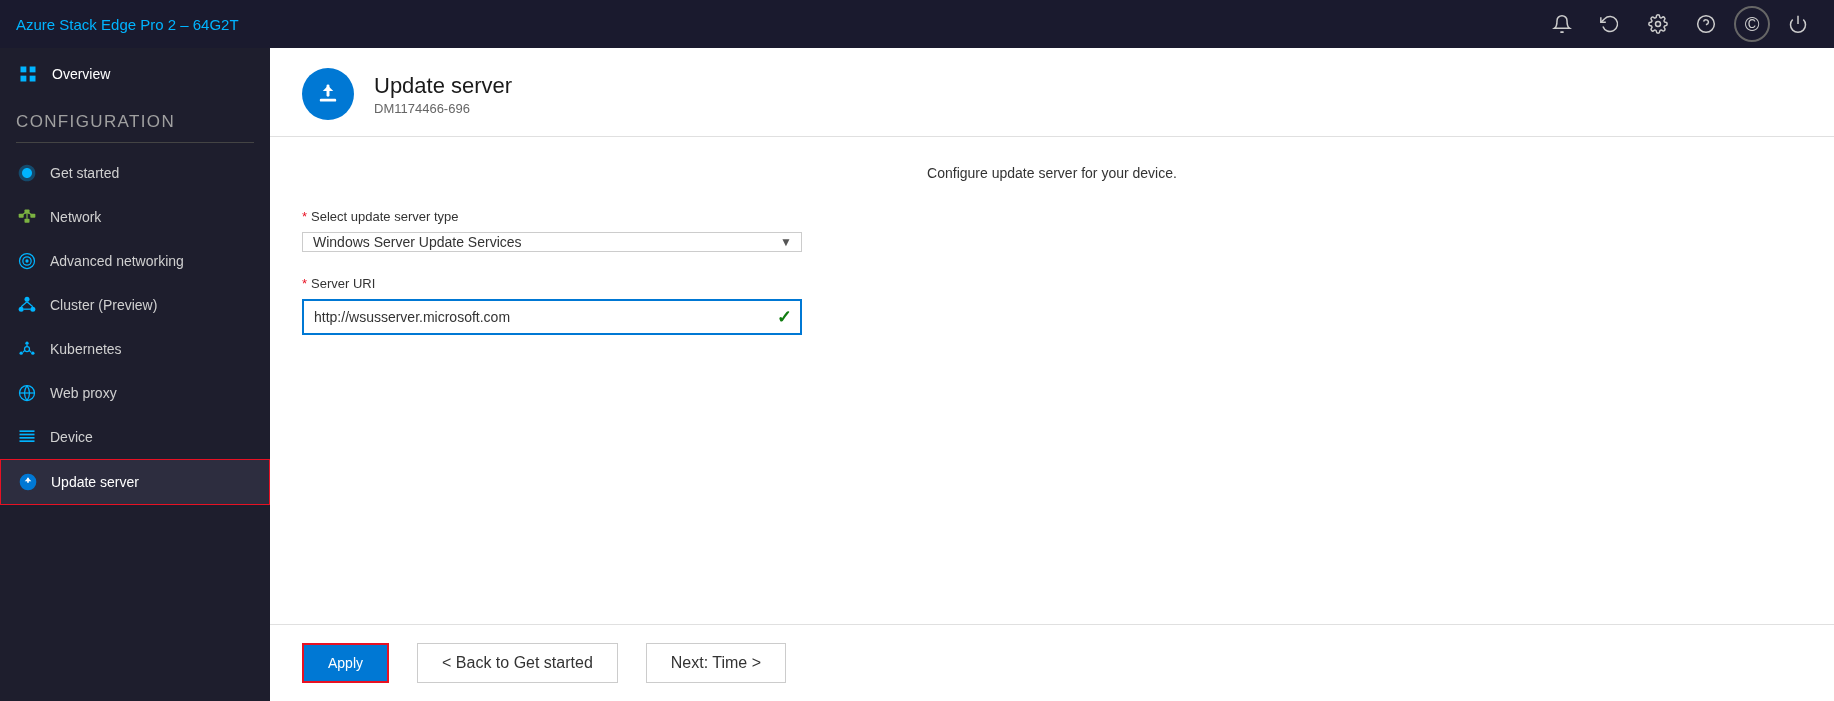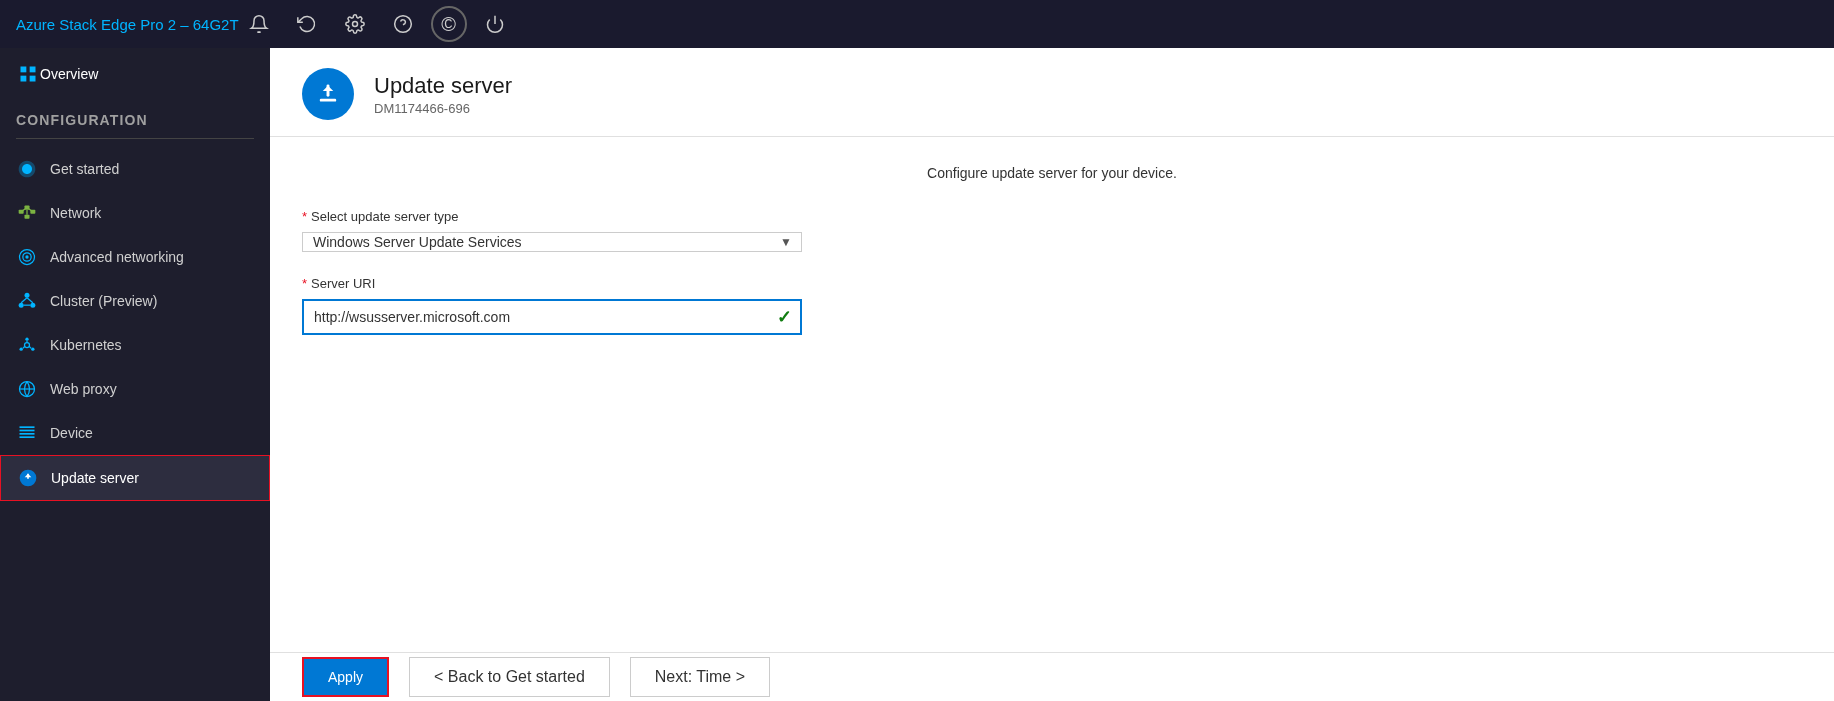--- a/index.html
+++ b/index.html
@@ -5,20 +5,21 @@
     * { margin: 0; padding: 0; box-sizing: border-box; }
     body { font-family: 'Segoe UI', Arial, sans-serif; background: #f3f2f1; width: 1834px; height: 701px; overflow: hidden; display: flex; flex-direction: column; }
 
     
     .top-bar {
       background: #1a1a2e;
       color: #fff;
       height: 48px;
       display: flex;
       align-items: center;
+      justify-content: space-between;
       padding: 0 16px;
       flex-shrink: 0;
     }
     .top-bar-title {
       font-size: 15px;
       font-weight: 400;
       color: #00b4ff;
     }
     .top-bar-icons {
       display: flex;
@@ -52,35 +53,36 @@
       color: #fff;
       flex-shrink: 0;
       display: flex;
       flex-direction: column;
       overflow-y: auto;
     }
     .sidebar-overview {
       display: flex;
       align-items: center;
       padding: 14px 16px;
+      gap: 12px;
       cursor: pointer;
       font-size: 14px;
       color: #fff;
     }
     .sidebar-overview-icon {
       width: 24px;
       height: 24px;
       display: flex;
       align-items: center;
       justify-content: center;
     }
 
     .sidebar-section-label {
-      font-size: 14px;
-      font-weight: 700;
+      font-size: 17px;
+      font-weight: 400;
       color: #a0a0a0;
       padding: 12px 16px 6px 16px;
       letter-spacing: 0.08em;
       text-transform: uppercase;
     }
     .sidebar-divider {
       height: 1px;
       background: #444;
       margin: 4px 16px 8px 16px;
     }
@@ -214,25 +216,25 @@
       right: 10px;
       top: 50%;
       transform: translateY(-50%);
       color: #107c10;
       font-size: 18px;
       font-weight: bold;
     }
 
     
     .page-footer {
-      padding: 4px 32px;
+      padding: 18px 32px;
       border-top: 1px solid #e0e0e0;
       display: flex;
       align-items: center;
-      gap: 20px;
+      gap: 28px;
       background: #fff;
       flex-shrink: 0;
     }
     .btn-apply {
       height: 40px;
       padding: 0 24px;
       background: #0078d4;
       color: #fff;
       border: 2px solid #e81123;
       font-size: 14px;

